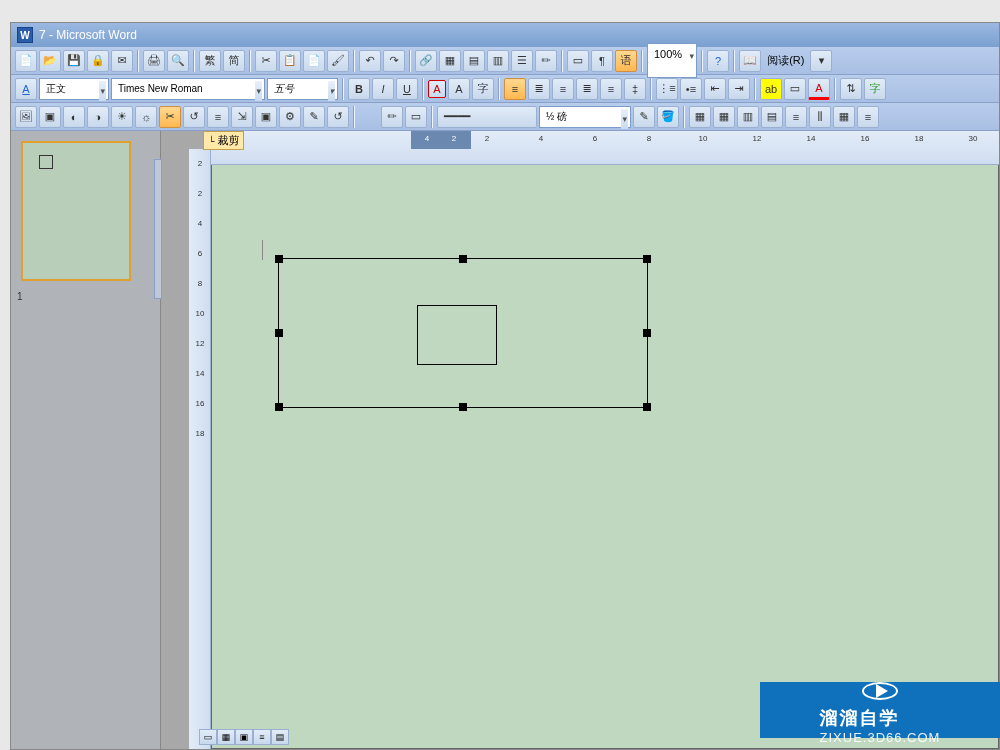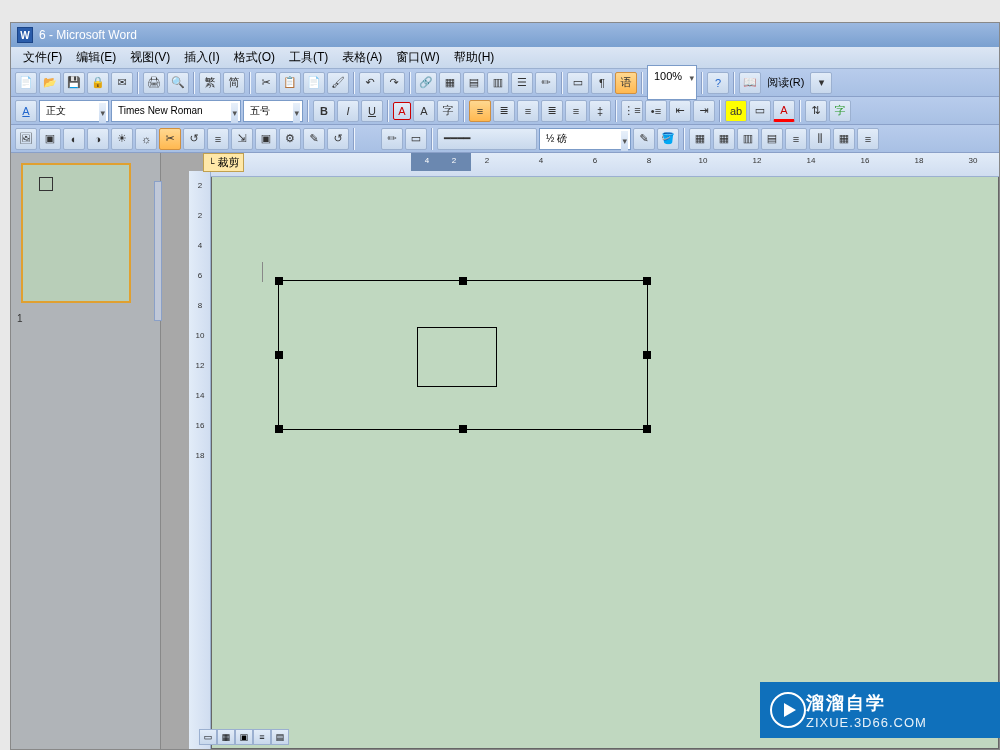--- a/index.html
+++ b/index.html
@@ -99,22 +99,22 @@
   .toolbar .combo::after {
     content: "▾";
     position: absolute;
     right: 2px; top: 2px;
     font-size: 9px;
     color: #555;
     background: linear-gradient(#e8f0fa,#cadaf0);
     padding: 0 1px;
   }
   .format-row .combo.style { width: 70px; }
-  .format-row .combo.font { width: 130px; }
-  .format-row .combo.size { width: 60px; }
+  .format-row .combo.font { width: 154px; }
+  .format-row .combo.size { width: 71px; font-style: italic; }
   .toolbar .label {
     font-size: 11px;
     padding: 0 4px;
     color: #000;
   }
   .picture-row .combo.lineweight { width: 92px; }
   .main {
     flex: 1;
     display: flex;
     background: #a8a8a8;
@@ -158,21 +158,21 @@
   }
   .vruler .tick {
     position: absolute;
     left: 4px;
     width: 14px;
     text-align: center;
   }
   .hruler-wrap {
     position: absolute;
     top: 0; left: 200px; right: 0;
-    height: 24px;
+    height: 34px;
     background: linear-gradient(#e2ecf8,#d0ddf0);
     border-bottom: 1px solid #9bb0d0;
     font-size: 8px;
     display:flex;
     z-index:3;
   }
   .hruler-wrap .tooltip-area {
     position: absolute;
     left: -8px; top: 0;
     background: #ffe8a8;
@@ -242,22 +242,23 @@
   }
   .watermark {
     position:absolute;
     right:0; bottom:12px;
     width:240px; height:56px;
     background:#0f70bb;
     color:#fff;
     display:flex;
     align-items:center;
     padding:0 10px;
-    gap:0;
+    gap:6px;
     font-family: "Microsoft YaHei", sans-serif;
+    flex-direction: column;
   }
   .watermark .play {
     width:36px;height:36px;border:2px solid #fff;border-radius:50%;
     display:flex;align-items:center;justify-content:center;
   }
   .watermark .play::before{
     content:"";border-left:12px solid #fff;border-top:7px solid transparent;border-bottom:7px solid transparent;margin-left:3px;
   }
   .watermark .txt .t1{font-size:18px;font-weight:bold;letter-spacing:2px}
   .watermark .txt .t2{font-size:13px;letter-spacing:1px;opacity:.9}
@@ -276,34 +277,23 @@
     font-size:9px; text-align:center; line-height:14px;
   }
 </style>
 </head>
 <body>
 
 <div class="window">
 
   <div class="titlebar">
     <span class="app-icon">W</span>
-    <span>6 - Microsoft Word</span>
-  </div>
-
-  <div class="menubar">
-    <span class="menu-item">文件(F)</span>
-    <span class="menu-item">编辑(E)</span>
-    <span class="menu-item">视图(V)</span>
-    <span class="menu-item">插入(I)</span>
-    <span class="menu-item">格式(O)</span>
-    <span class="menu-item">工具(T)</span>
-    <span class="menu-item">表格(A)</span>
-    <span class="menu-item">窗口(W)</span>
-    <span class="menu-item">帮助(H)</span>
-  </div>
+    <span>7 - Microsoft Word</span>
+  </div>
+
 
   <div class="toolbar">
     <span class="btn">📄</span>
     <span class="btn">📂</span>
     <span class="btn">💾</span>
     <span class="btn">🔒</span>
     <span class="btn">✉</span>
     <span class="sep"></span>
     <span class="btn">🖨</span>
     <span class="btn">🔍</span>

